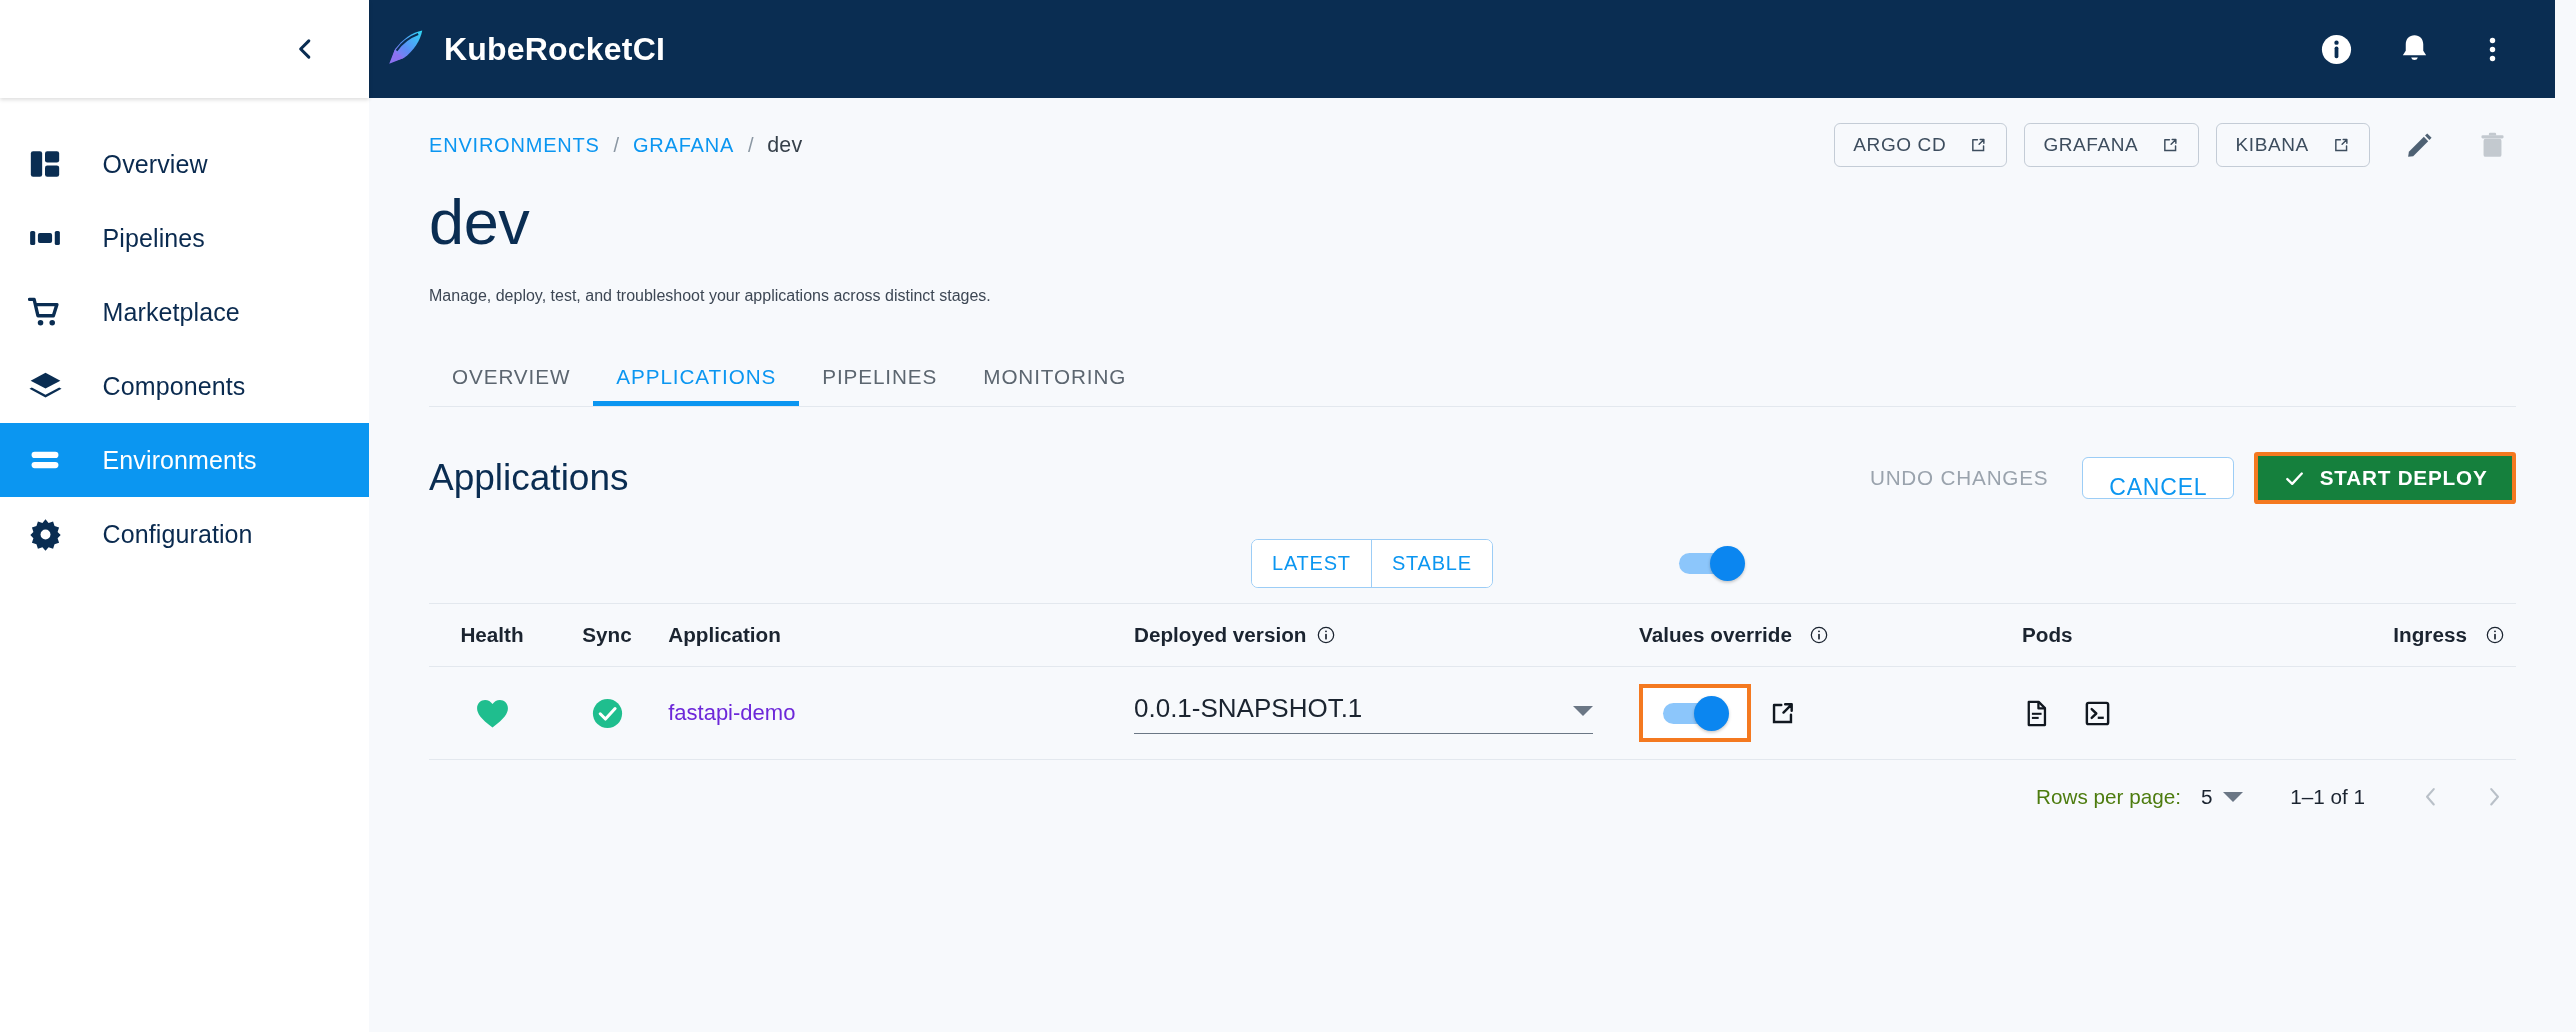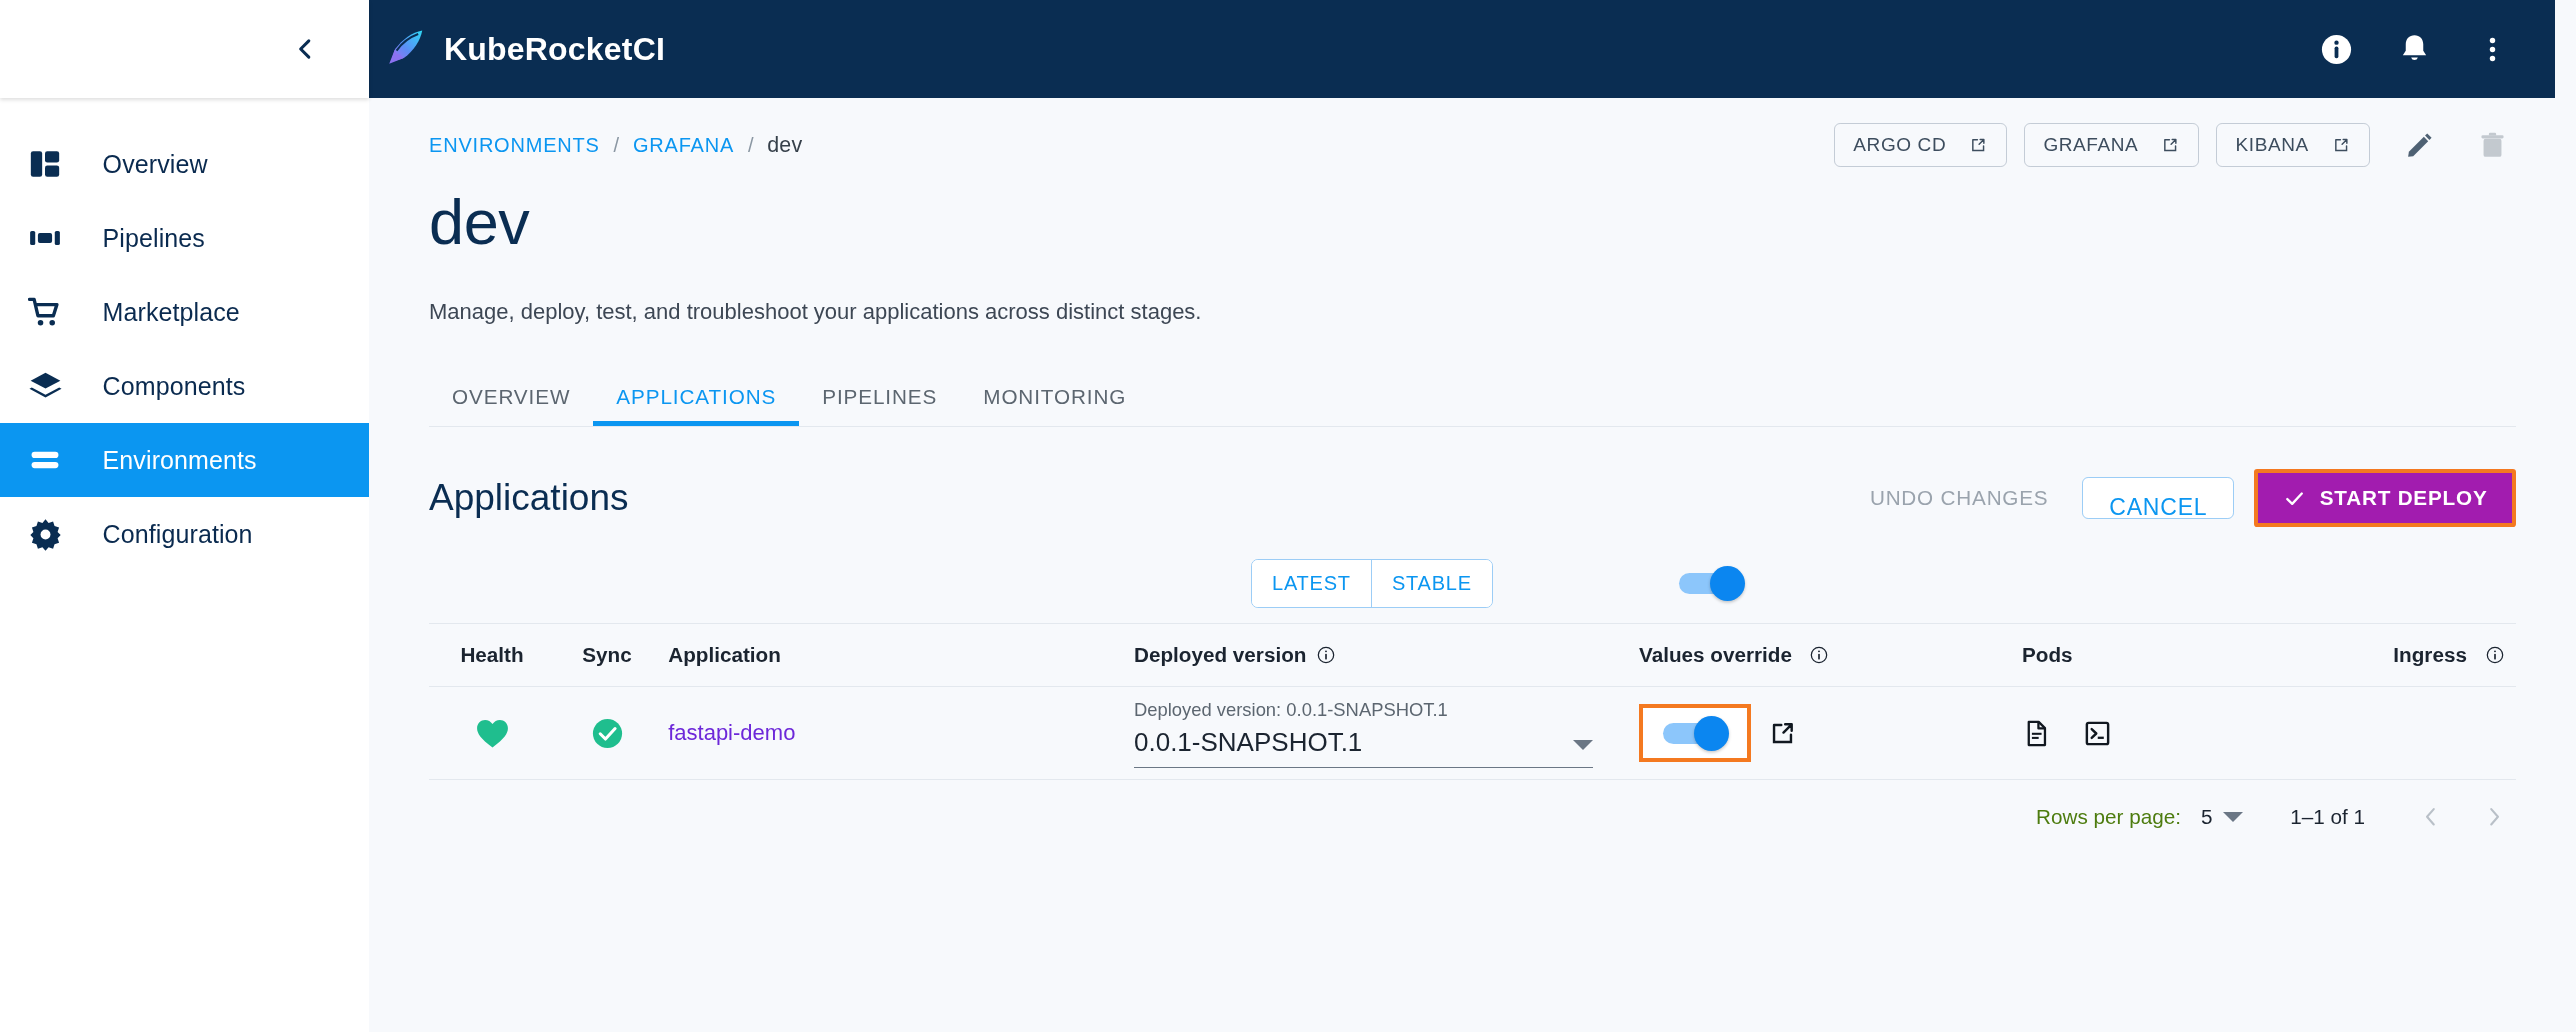--- a/index.html
+++ b/index.html
@@ -66,21 +66,21 @@
   .crumb-actions { margin-left: auto; display: flex; align-items: center; gap: 17px; }
   .ext-btn {
     border: 0.8px solid #c4ccd6; border-radius: 6.1px; background: transparent;
     height: 44px; padding: 0 18.4px; display: flex; align-items: center; gap: 23px;
     color: #3d4d5e; font-size: 19px; letter-spacing: 0.6px; cursor: pointer;
     font-family: "Liberation Sans", sans-serif;
   }
   .icon-btn { width: 47px; height: 47px; display: flex; align-items: center; justify-content: center; cursor: pointer; margin-left: 9.2px;}
 
   .page-title { font-size: 63px; color: #0a2d52; font-weight: 400; margin-top: 13.8px; letter-spacing: -0.4px;}
-  .page-sub { font-size: 22px; color: #3d4754; margin-top: 41px; }
+  .page-sub { font-size: 16px; color: #3d4754; margin-top: 29px; }
 
   
   .tabs { display: flex; align-items: flex-end; margin-top: 44px; height: 57px; }
   .tab {
     font-size: 20.7px; letter-spacing: 0.9px; color: #5c6670; padding: 0 23px 17px 23px;
     cursor: pointer; position: relative;
   }
   .tab.active { color: #0B96F1; }
   .tab.active::after {
     content: ""; position: absolute; left: 0; right: 0; bottom: 0; height: 4.6px; background: #0B96F1;
@@ -95,21 +95,21 @@
     font-size: 20.7px; letter-spacing: 0.8px; color: #9aa3ad; padding: 0 13.8px; cursor: default;
     background: none; border: none; font-family: "Liberation Sans", sans-serif;
   }
   .btn-outline {
     border: 0.8px solid #9ccdf6; border-radius: 6.1px; background: #fff; color: #0B96F1;
     font-size: 23px; letter-spacing: 0.8px; height: 42px; padding: 16px 26px; cursor: pointer;
     font-family: "Liberation Sans", sans-serif;
   }
   .deploy-wrap { border: 4.6px solid #F47920; border-radius: 3.1px; padding: 0; line-height: 0; }
   .btn-primary {
-    background: #a21caf; color: #fff; border: none; height: 50px; padding: 0 24.5px;
+    background: #15803d; color: #fff; border: none; height: 44px; padding: 0 24.5px;
     display: flex; align-items: center; gap: 13.8px; font-size: 20.7px; letter-spacing: 0.8px;
     cursor: pointer; font-family: "Liberation Sans", sans-serif; font-weight: bold;
   }
 
   
   .filter-row { display: flex; align-items: center; height: 80px; margin-top: 10.7px; position: relative; }
   .seg {
     position: absolute; left: 822px; display: flex; border: 0.8px solid #9ccdf6; border-radius: 6.9px;
     overflow: hidden; background: #fff;
   }
@@ -422,21 +422,20 @@
         <div class="c-sync">
           <svg width="35" height="35" viewBox="0 0 24 24">
             <circle cx="12" cy="12" r="10" fill="#1FBE8E"></circle>
             <path d="M7 12.2 L10.6 15.8 L17.2 8.6" fill="none" stroke="#ffffff" stroke-width="2.1" stroke-linecap="round" stroke-linejoin="round"></path>
           </svg>
         </div>
         <div class="c-app">
           <span class="applink">fastapi-demo</span>
         </div>
         <div class="c-ver">
-          <div class="ver-label">Deployed version: 0.0.1-SNAPSHOT.1</div>
           <div class="ver-select">
             <span class="ver-value">0.0.1-SNAPSHOT.1</span>
             <span class="caret"></span>
           </div>
         </div>
         <div class="c-vals">
           <div class="hl-box">
             <div class="switch">
               <div class="track"></div>
               <div class="knob"></div>

